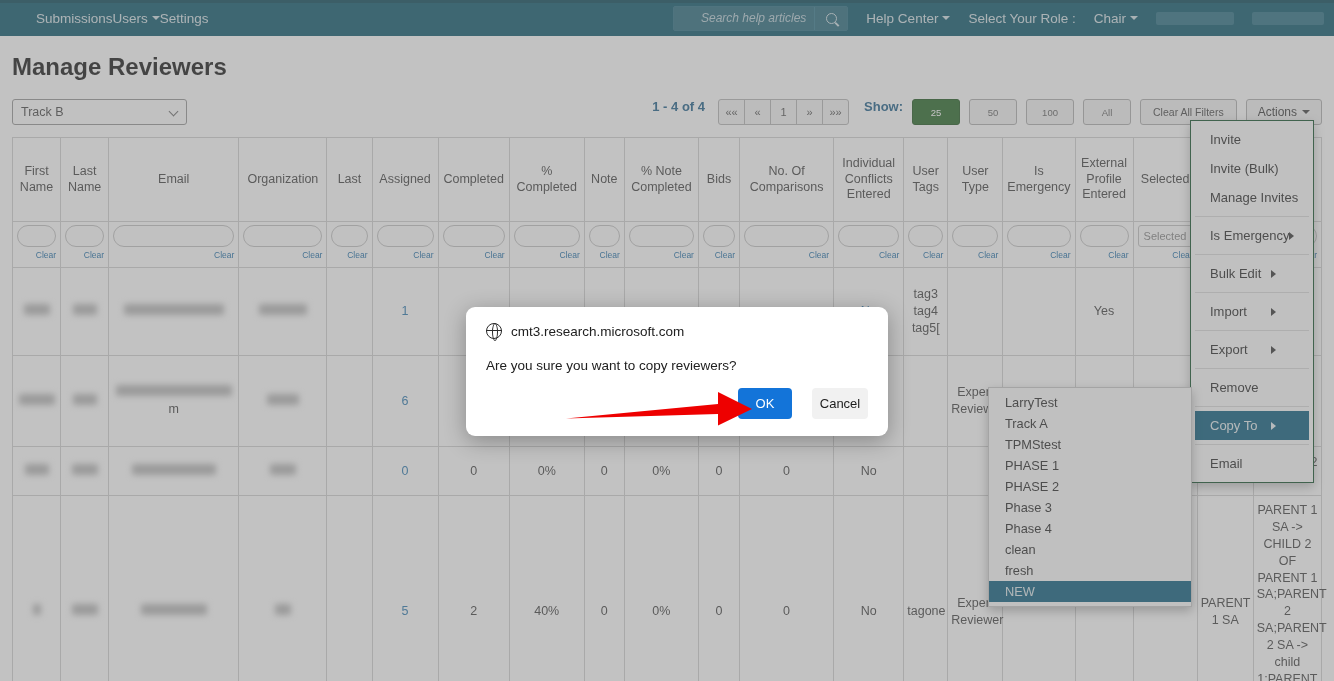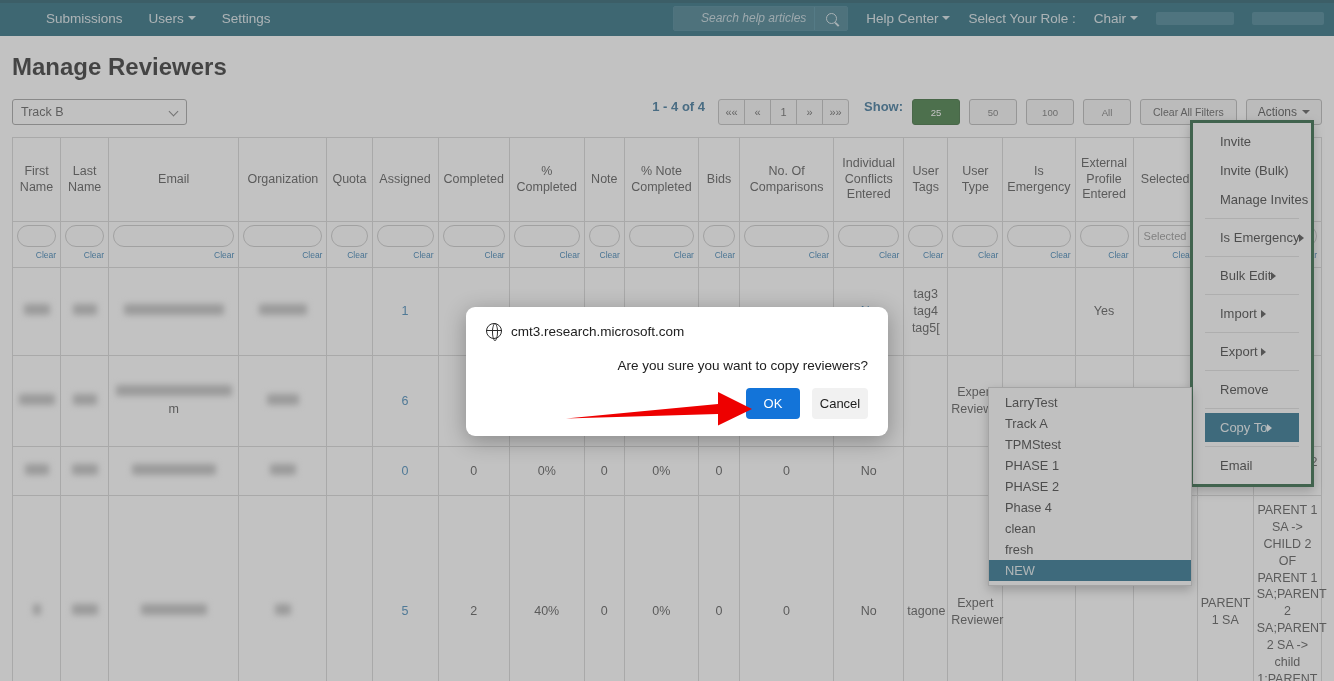--- a/index.html
+++ b/index.html
@@ -16,21 +16,21 @@
 
   
   .navbar {
     position: relative; height: 36px; background: #105a6e;
     display: flex; align-items: center; color: #cfe0e5;
   }
   .navbar::before {
     content:""; position:absolute; left:0; right:0; top:0; height:3px;
     background:#0c4a5a;
   }
-  .nav-left { display: flex; align-items: center; padding-left: 46px; gap: 26px; }
+  .nav-left { display: flex; align-items: center; padding-left: 36px; }
   .nav-item {
     font-size: 13.5px; color: #d6e3e8; white-space: nowrap;
     display: flex; align-items: center; gap: 4px;
   }
   .caret-down {
     display: inline-block; width: 0; height: 0;
     border-left: 4px solid transparent; border-right: 4px solid transparent;
     border-top: 4px solid #cfe0e5;
   }
   .nav-right {
@@ -132,23 +132,23 @@
   .clear-link { font-size: 8.5px; color: #1f6ea8; align-self: flex-end; margin-top: 3px; }
   td.rowcell { padding: 6px 3px; line-height: 1.35; }
   .lnk { color: #2f7bb0; }
   .blurtext {
     display: inline-block; border-radius: 2px; background: #b7b7b7;
     filter: blur(3.2px); height: 11px;
   }
 
   
   .menu {
-    position: absolute; background: #fbfbfb; border: 3px solid #14532d;
+    position: absolute; background: #fbfbfb; border: 1px solid #14532d;
     box-shadow: 0 4px 10px rgba(0,0,0,.28); z-index: 40;
-    padding: 4px 12px; min-width: 120px;
+    padding: 4px 4px; min-width: 120px;
   }
   .menu-item {
     font-size: 13px; color: #2a2a2a; padding: 7px 15px;
     display: flex; align-items: center; white-space: nowrap;
   }
   .menu-item .arrow {
     margin-left: auto; padding-left: 18px;
     width:0;height:0;border-top:4px solid transparent;border-bottom:4px solid transparent;
     border-left:5px solid #3a3a3a;
   }
@@ -180,23 +180,23 @@
   }
   .globe::before {
     content:""; position:absolute; left: 5.3px; top:-1.4px; width: 4px; height: 16px;
     border: 1.4px solid #2b2b2b; border-radius: 50%;
   }
   .globe::after {
     content:""; position:absolute; left:-1.4px; top: 5.5px; width:16px; height:0;
     border-top: 1.4px solid #2b2b2b;
   }
   .dlg-host { font-size: 13.5px; color: #212121; }
-  .dlg-msg { font-size: 13.5px; color: #212121; margin-top: 19px; text-align: right; }
+  .dlg-msg { font-size: 13.5px; color: #212121; margin-top: 19px; }
   .dlg-buttons {
-    position: absolute; right: 20px; bottom: 17px; display: flex; gap: 12px;
+    position: absolute; right: 20px; bottom: 17px; display: flex; gap: 20px;
   }
   .btn-ok {
     background: #1374d9; color: #fff; font-size: 13px; border-radius: 4px;
     width: 54px; height: 31px; display: flex; align-items: center; justify-content: center;
   }
   .btn-cancel {
     background: #f1f1f1; color: #1c1c1c; font-size: 13px; border-radius: 4px;
     width: 56px; height: 31px; display: flex; align-items: center; justify-content: center;
   }
 
@@ -300,21 +300,21 @@
             <col style="width: 64px;">
             <col style="width: 56px;">
             <col style="width: 68px;">
           </colgroup>
         <thead>
           <tr id="hdr-row">
               <th class="hdr">First Name</th>
               <th class="hdr">Last Name</th>
               <th class="hdr">Email</th>
               <th class="hdr">Organization</th>
-              <th class="hdr">Quota</th>
+              <th class="hdr">Last</th>
               <th class="hdr">Assigned</th>
               <th class="hdr">Completed</th>
               <th class="hdr">% Completed</th>
               <th class="hdr">Note</th>
               <th class="hdr">% Note Completed</th>
               <th class="hdr">Bids</th>
               <th class="hdr">No. Of Comparisons</th>
               <th class="hdr">Individual Conflicts Entered</th>
               <th class="hdr">User Tags</th>
               <th class="hdr">User Type</th>
@@ -588,20 +588,21 @@
           <span>Email</span>
         </div>
       </div>
 
     <div class="submenu" id="copyto-menu" style="left:988px; top:387px; width:204px;">
         <div class="menu-item">LarryTest</div>
         <div class="menu-item">Track A</div>
         <div class="menu-item">TPMStest</div>
         <div class="menu-item">PHASE 1</div>
         <div class="menu-item">PHASE 2</div>
+        <div class="menu-item">Phase 3</div>
         <div class="menu-item">Phase 4</div>
         <div class="menu-item">clean</div>
         <div class="menu-item">fresh</div>
         <div class="menu-item sel">NEW</div>
       </div>
   </div>
 
   <div class="dim"></div>
 
   <div class="dialog">

